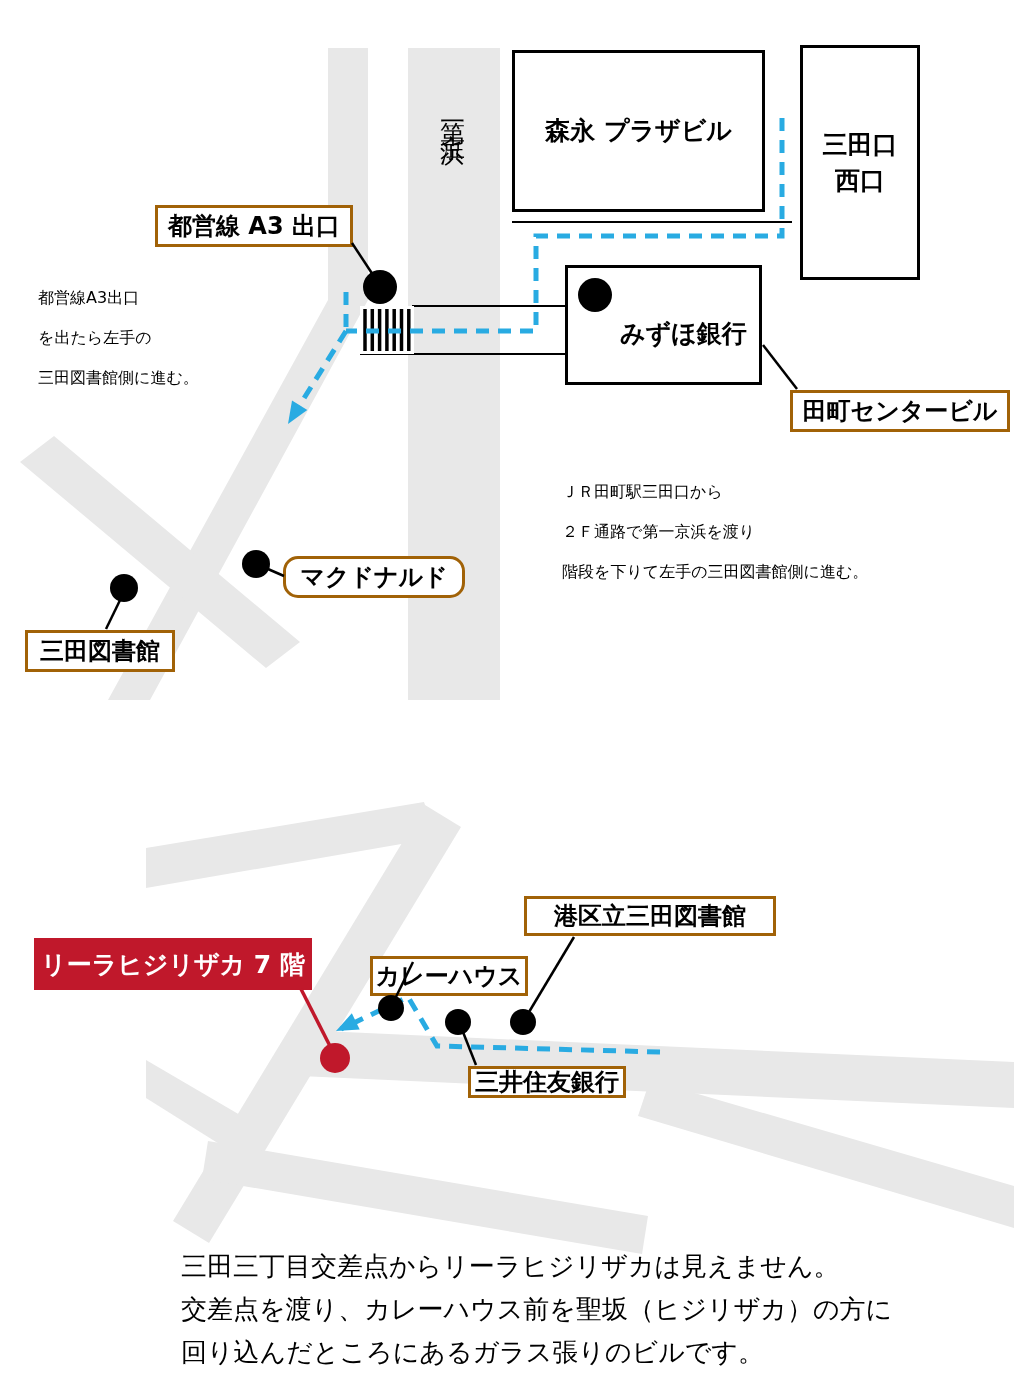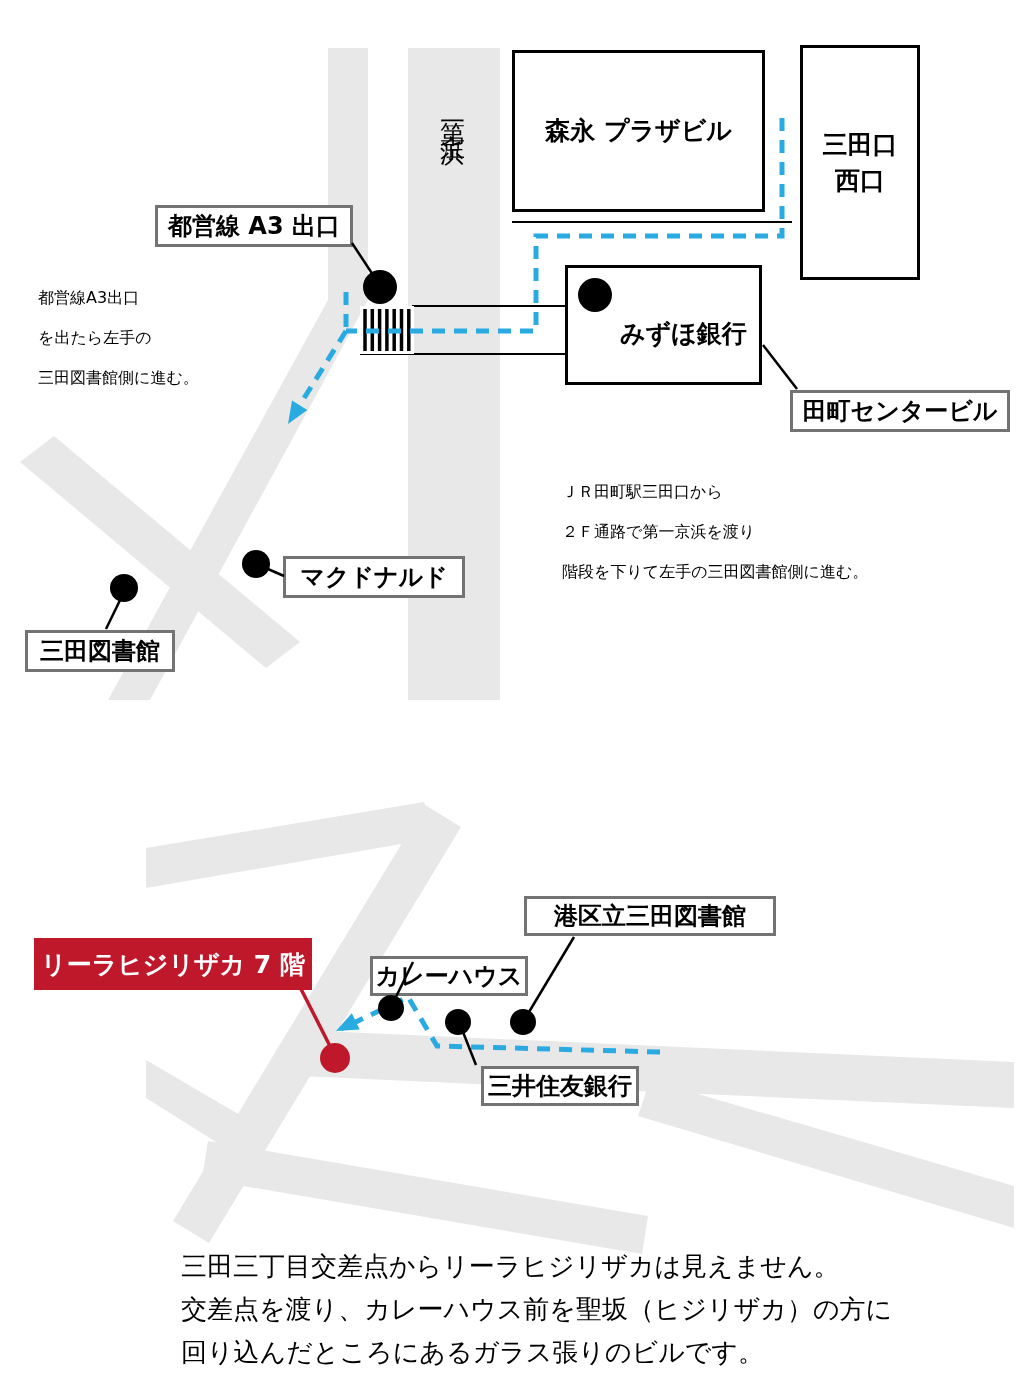--- a/index.html
+++ b/index.html
@@ -31,21 +31,21 @@
     flex-direction:column;
     font-weight:bold;
     font-size:25px;
     text-align:center;
     line-height:36px;
   }
   
   .tag {
     position:absolute;
     background:#ffffff;
-    border:3px solid #737373;
+    border:3px solid #a16207;
     display:flex;
     align-items:center;
     justify-content:center;
     font-weight:bold;
     font-size:24px;
     white-space:nowrap;
     padding:0 2px;
   }
   .tag.red {
     background:#c0182b;
@@ -126,21 +126,21 @@
   </div>
 
   <div class="bldg" id="mizuho-box" style="left:565px; top:265px; width:197px; height:120px;">
     <span class="inner">みずほ銀行</span>
   </div>
 
   <div class="tag" style="left:155px; top:205px; width:198px; height:42px;">都営線 A3 出口</div>
 
   <div class="tag" style="left:790px; top:390px; width:220px; height:42px;">田町センタービル</div>
 
-  <div class="tag" style="left:283px; top:556px; width:182px; height:42px;">マクドナルド</div>
+  <div class="tag" style="left:283px; top:556px; width:182px; height:42px;border-radius:15px;">マクドナルド</div>
 
   <div class="tag" style="left:25px; top:630px; width:150px; height:42px;">三田図書館</div>
 
   <div class="note" style="left:38px; top:278px;">
     <div>都営線A3出口</div>
     <div>を出たら左手の</div>
     <div>三田図書館側に進む。</div>
   </div>
 
   <div class="note" style="left:562px; top:472px;">
@@ -148,21 +148,21 @@
     <div>２Ｆ通路で第一京浜を渡り</div>
     <div>階段を下りて左手の三田図書館側に進む。</div>
   </div>
 
   <div class="tag red" style="left:34px; top:938px; width:278px; height:52px;">リーラヒジリザカ 7 階</div>
 
   <div class="tag" style="left:370px; top:956px; width:158px; height:40px;text-align:right;">カレーハウス</div>
 
   <div class="tag" style="left:524px; top:896px; width:252px; height:40px;">港区立三田図書館</div>
 
-  <div class="tag" style="left:481px; top:1066px; width:158px; height:40px;text-align:center;">三井住友銀行</div>
+  <div class="tag" style="left:468px; top:1066px; width:158px; height:32px;text-align:center;">三井住友銀行</div>
 
   <div class="note bottom" style="left:145px; top:1245px;margin-left:36px;">
     <div>三田三丁目交差点からリーラヒジリザカは見えません。</div>
     <div>交差点を渡り、カレーハウス前を聖坂（ヒジリザカ）の方に</div>
     <div>回り込んだところにあるガラス張りのビルです。</div>
   </div>
 
   <svg class="layer" viewBox="0 0 1030 1390">
 
     <g>

